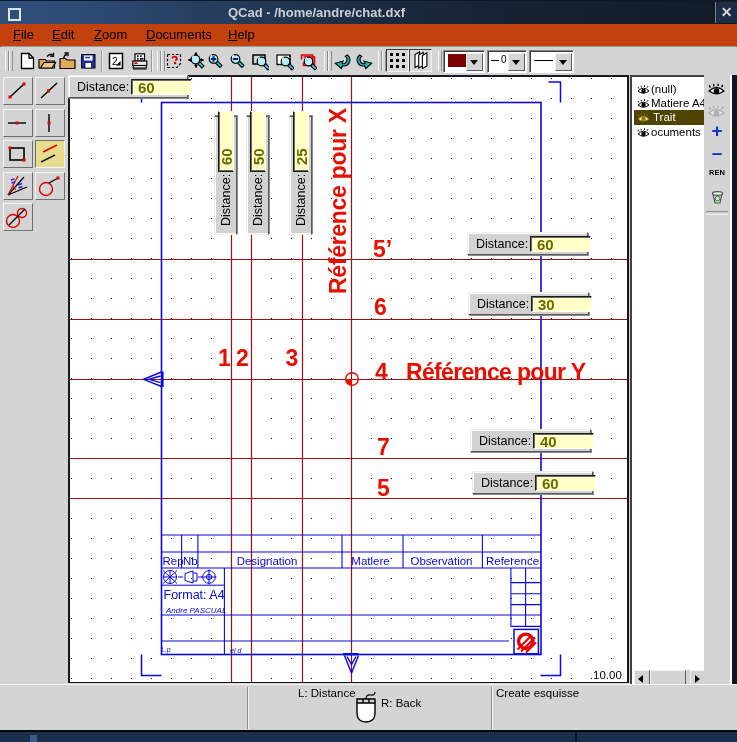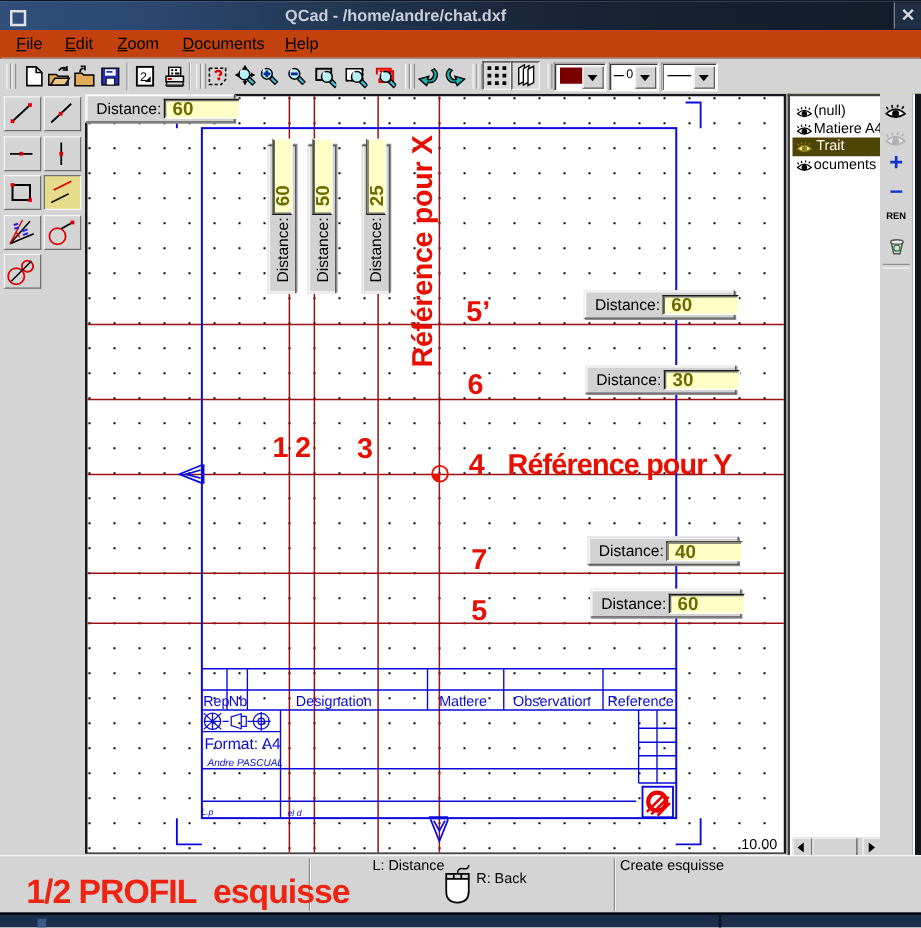--- a/index.html
+++ b/index.html
@@ -441,21 +441,20 @@
 <circle cx="7.5" cy="9.5" r="2.4" fill="none" stroke="#2a8a2a" stroke-width="1"></circle>
         </svg>
       </div>
 <div style="position:absolute;left:2px;top:136px;width:22px;height:2px;border-top:1px solid #8e8e8e;border-bottom:1px solid #f2f2f2"></div>
 </div>
 <div id="redge"></div>
 </div>
 <div class="abs" id="statusbar">
   <div class="ssep" style="left:247px"></div>
   <div class="ssep" style="left:491px"></div>
-  <div id="redmsg">1/2 PROFIL&nbsp; esquisse</div>
   <div class="stext" style="left:298px;top:2px">L: Distance</div>
   <div class="stext" style="left:381px;top:12px">R: Back</div>
   <div class="stext" style="left:496px;top:2px">Create esquisse</div>
   <svg style="position:absolute;left:354px;top:6px" width="28" height="34" xmlns="http://www.w3.org/2000/svg">
 <path d="M3,12 h18 v10 q0,9 -9,9 q-9,0 -9,-9 z" fill="#fff" stroke="#000" stroke-width="1.4"></path>
 <path d="M3,12 v-4 h18 v4 M9,8 v4 M15,8 v4" fill="none" stroke="#000" stroke-width="1.4"></path>
 <path d="M12,8 q0,-5 5,-4 q4,0.5 4,-3" fill="none" stroke="#000" stroke-width="1.2"></path>
 </svg>
 
 </div>

